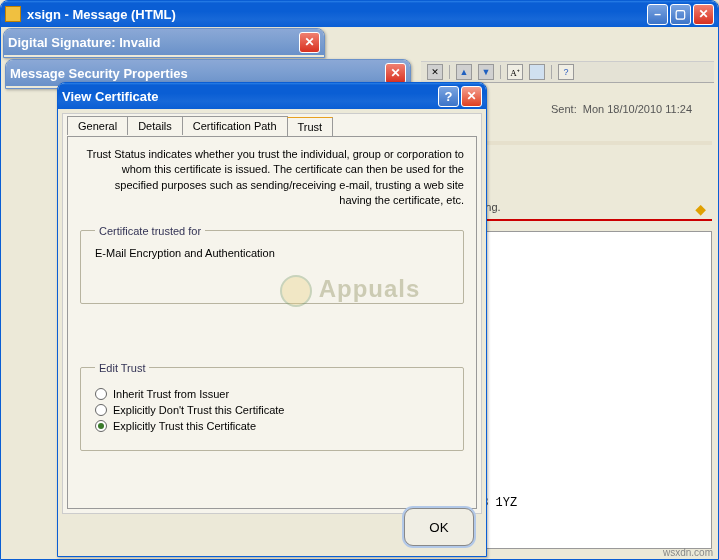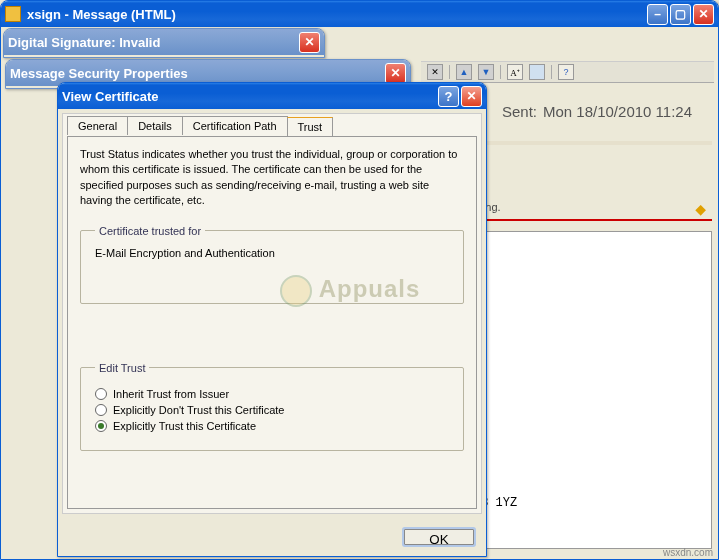--- a/index.html
+++ b/index.html
@@ -65,21 +65,21 @@
     display: flex; align-items: center; gap: 6px; padding-left: 6px;
   }
   .tb-icon { width: 16px; height: 16px; background: #d0d0d0; border: 1px solid #999; font-size:9px; display:flex; align-items:center; justify-content:center; }
   #content-header {
     position: absolute;
     left: 456px; top: 94px; right: 6px; height: 50px;
     background: #ece9d8;
     border-bottom: 4px solid #e6e0cc;
     padding: 8px 10px;
   }
-  .sent-line { display: flex; gap: 6px; justify-content: flex-end; color: #555; font-size: 15px; padding-right:10px; }
+  .sent-line { display: flex; gap: 6px; justify-content: flex-end; color: #555; font-size: 11px; padding-right:10px; }
   #details-bar {
     position: absolute; left: 456px; top: 200px; right: 6px; height: 20px;
     border-bottom: 2px solid #c00;
     color: #444;
     padding-left: 2px;
   }
   #details-bar .warn { float: right; color: #e0a000; font-size: 14px; margin-right: 6px; }
   #body-panel {
     position: absolute; left: 456px; top: 230px; right: 6px; bottom: 10px;
     background: #fff;
@@ -117,21 +117,21 @@
     z-index: 2;
     top: 1px;
   }
   .tab-pane {
     position: absolute;
     left: 4px; right: 4px; top: 22px; bottom: 4px;
     border: 1px solid #999;
     background: #f6f4ec;
     padding: 10px 12px;
   }
-  .desc { color: #000; line-height: 1.4; margin-bottom: 16px; }
+  .desc { color: #000; line-height: 1.4; margin-bottom: 16px; text-align: right; }
   fieldset {
     border: 1px solid #b8b4a0;
     border-radius: 2px;
     margin: 10px 0 18px 0;
     padding: 10px 14px 14px 14px;
   }
   legend { color: #335; padding: 0 4px; }
   .radio-row { display: flex; align-items: flex-start; gap: 6px; margin: 4px 0; cursor: pointer; }
   .radio {
     width: 12px; height: 12px; border-radius: 50%;
@@ -139,24 +139,24 @@
     display: inline-flex; align-items: center; justify-content: center;
   }
   .radio.checked::after {
     content: ""; width: 6px; height: 6px; border-radius: 50%;
     background: #3a7a2a;
   }
   .btn-row {
     position: absolute; right: 12px; bottom: 10px;
   }
   .xp-button {
-    min-width: 70px; height: 16px;
+    min-width: 70px; height: 38px;
     background: #f0eee4;
     border: 1px solid #888;
-    border-radius: 1px;
+    border-radius: 9px;
     padding: 2px 10px;
     cursor: pointer;
     box-shadow: 0 0 0 2px #b2c8e8;
   }
   .help-icon { width:21px; height:21px; background: linear-gradient(to bottom, #7ba4e0, #3c74c8); border:1px solid #fff; border-radius:3px; color:#fff; display:flex; align-items:center; justify-content:center; font-weight:bold; cursor:pointer; }
 
   .watermark {
     position: absolute; left: 280px; top: 275px;
     font-size: 24px; color: #9a9a70; opacity: 0.45; font-weight: bold;
     z-index: 10; pointer-events: none;

